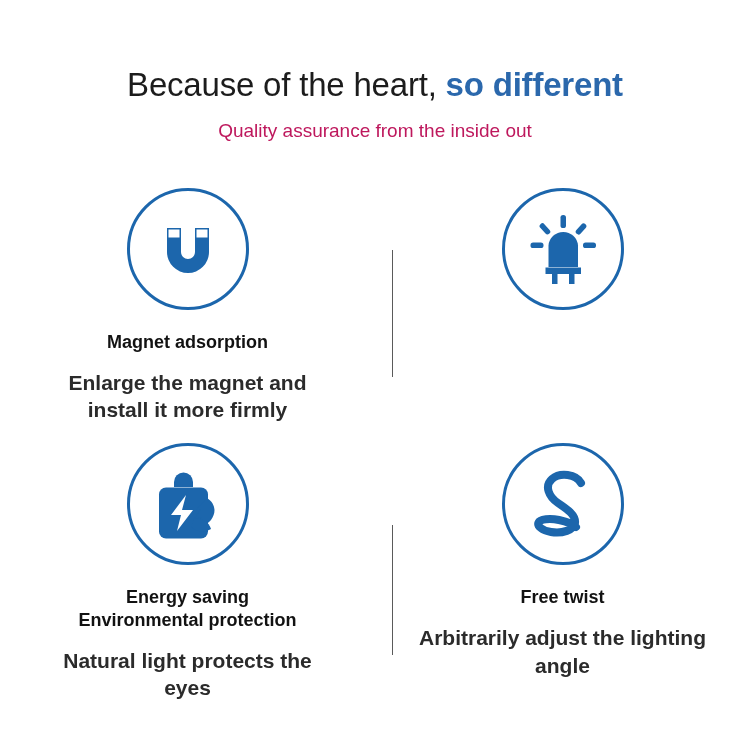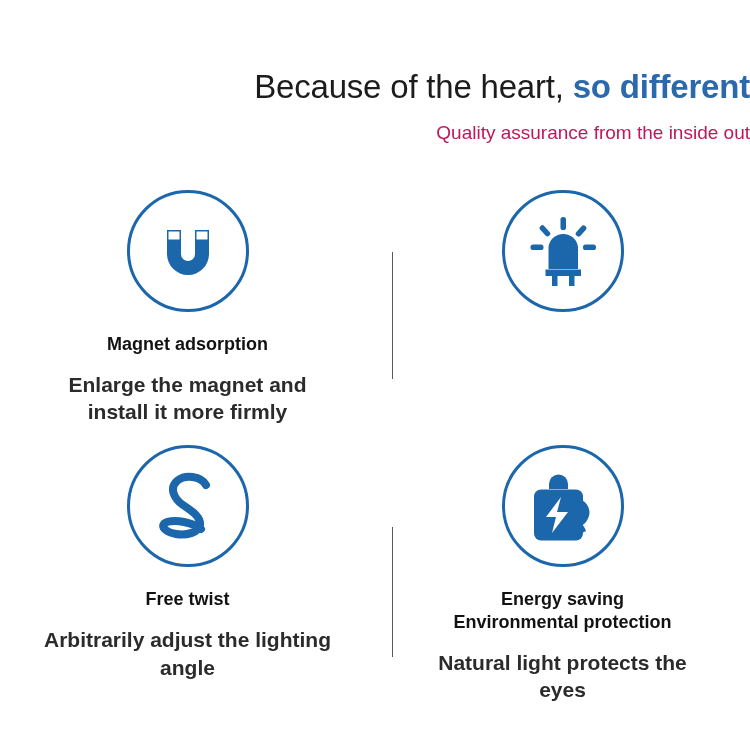--- a/index.html
+++ b/index.html
@@ -11,22 +11,23 @@
     width: 750px;
     height: 750px;
     font-family: "Liberation Sans", sans-serif;
     color: #1a1a1a;
     overflow: hidden;
     position: relative;
   }
 
   
   .header {
-    text-align: right;
-    padding-top: 68px;
+    text-align: center;
+    padding-top: 44px;
+    margin-top: 22px;
   }
   .headline {
     font-size: 33px;
     line-height: 1.15;
     letter-spacing: -0.2px;
     white-space: nowrap;
   }
   .headline .part-plain {
     color: #1c1c1c;
     font-weight: 400;
@@ -150,49 +151,49 @@
           </g>
         </svg>
       </span>
     </div>
   </div>
 
   <div class="cell">
     <div class="icon-circle">
       <span>
         <svg width="78" height="78" viewBox="0 0 78 78">
-          <g fill="none" stroke="#1c66ac" stroke-width="8" stroke-linecap="round" stroke-linejoin="round">
-            <path d="M57 18 C52 9 36 7 28 14 C20 21 25 32 34 38
-                     C43 44 52 50 51 58 C50 65 38 69 27 67
-                     C18 65.5 13 61 14.5 57.5 C16 54 26 53 35 55
-                     C44 57 50 60 52 62"></path>
-          </g>
-        </svg>
-      </span>
-    </div>
-    <div class="feat-title">Free twist</div>
-    <div class="feat-desc">Arbitrarily adjust the lighting angle</div>
-  </div>
-
-  <div class="cell">
-    <div class="icon-circle">
-      <span>
-        <svg width="78" height="78" viewBox="0 0 78 78">
           <g fill="#1c66ac">
 
             <path d="M25 17 A9.5 9.5 0 0 1 44 17 L44 22 L25 22 Z"></path>
 
             <rect x="10" y="22.5" width="49" height="51" rx="7"></rect>
 
             <path d="M58 33 C66 38 68 47 62 55 C59 59 53 61 48 60 L53 52 L45 54 L52 44 L47 45 Z"></path>
             <path d="M45 53 C53 53 60 57 62 64 C56 68 47 67 42 62 Z"></path>
           </g>
 
           <path d="M37 30 L22 50 L32 50 L28 66 L44 45 L33 45 Z" fill="#ffffff"></path>
         </svg>
       </span>
     </div>
     <div class="feat-title">Energy saving
 Environmental protection</div>
     <div class="feat-desc">Natural light protects the eyes</div>
   </div>
 
+  <div class="cell">
+    <div class="icon-circle">
+      <span>
+        <svg width="78" height="78" viewBox="0 0 78 78">
+          <g fill="none" stroke="#1c66ac" stroke-width="8" stroke-linecap="round" stroke-linejoin="round">
+            <path d="M57 18 C52 9 36 7 28 14 C20 21 25 32 34 38
+                     C43 44 52 50 51 58 C50 65 38 69 27 67
+                     C18 65.5 13 61 14.5 57.5 C16 54 26 53 35 55
+                     C44 57 50 60 52 62"></path>
+          </g>
+        </svg>
+      </span>
+    </div>
+    <div class="feat-title">Free twist</div>
+    <div class="feat-desc">Arbitrarily adjust the lighting angle</div>
+  </div>
+
 </div>
 
 </body></html>

